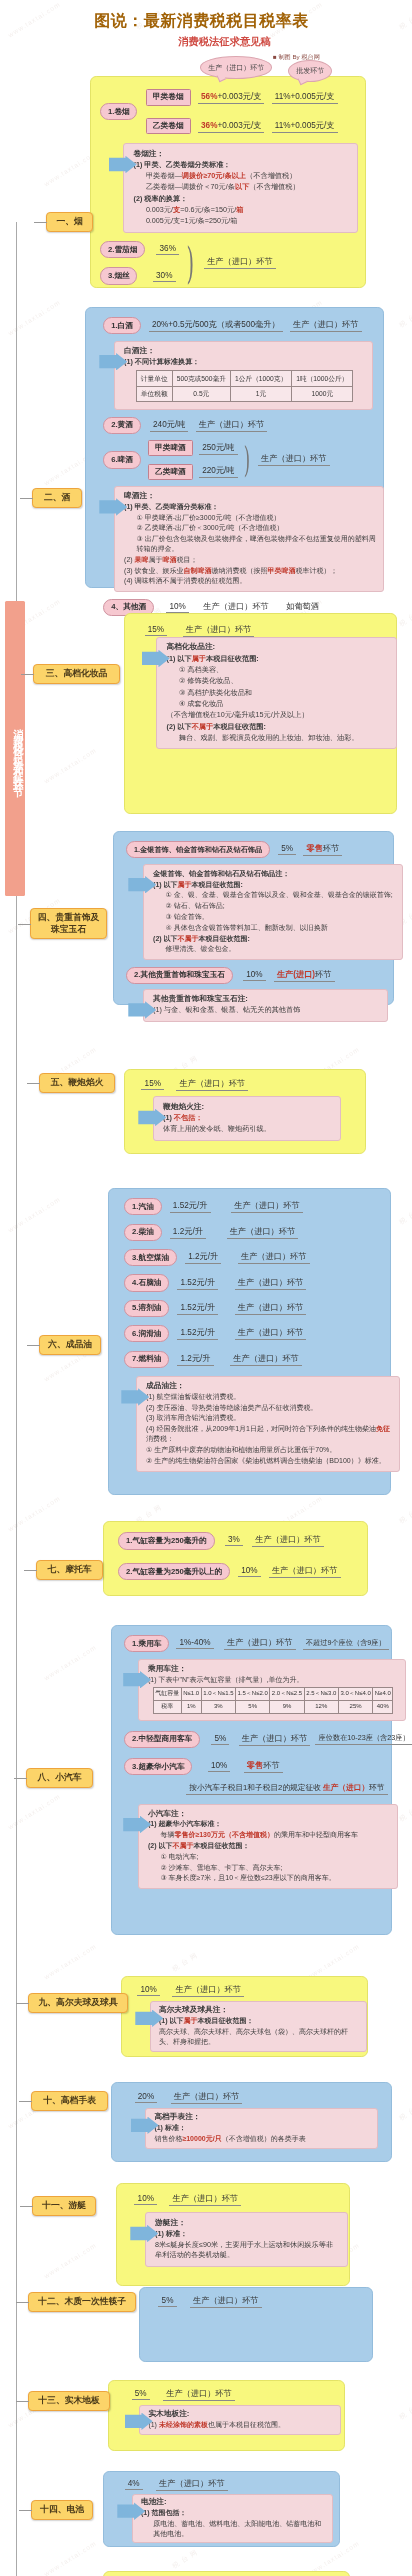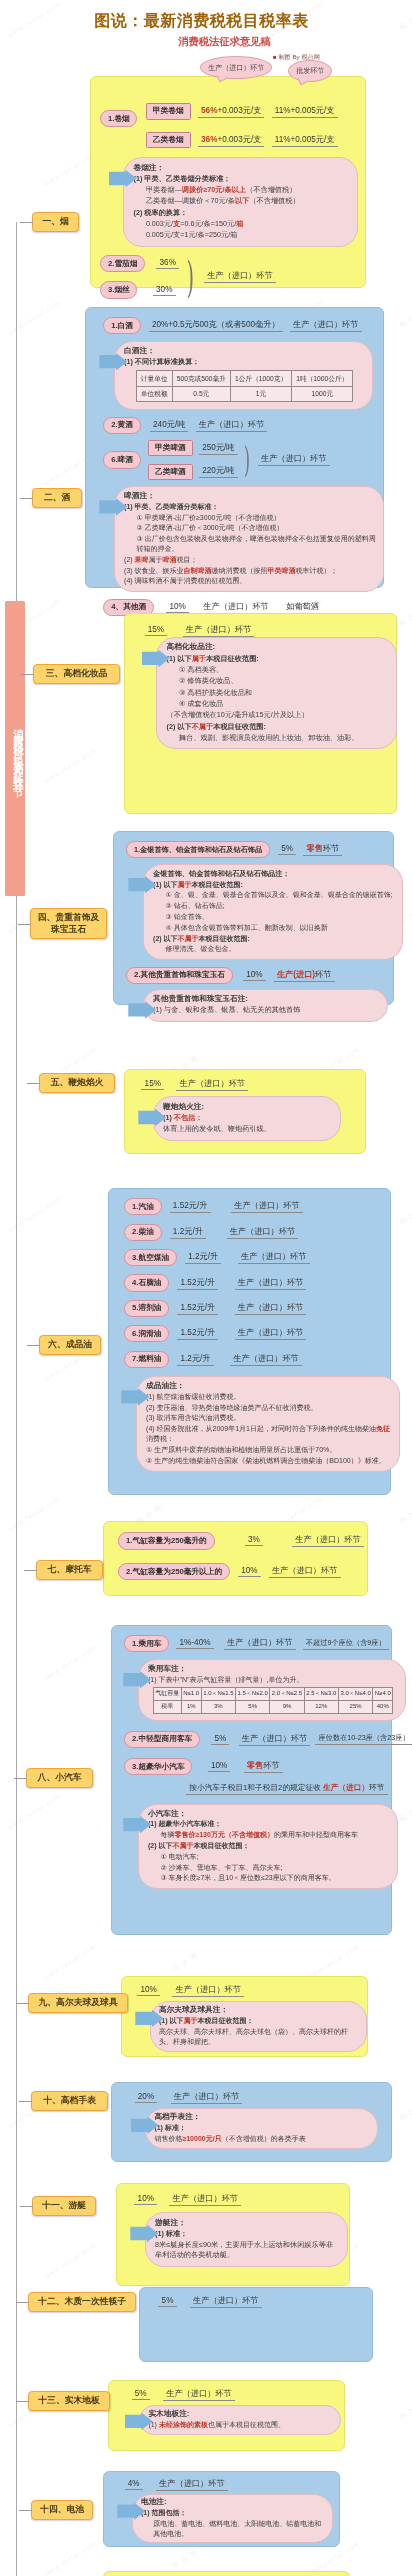--- a/index.html
+++ b/index.html
@@ -31,21 +31,21 @@
   
   .cap{background:#f6c8d0;border:0.5px solid #cf93a0;border-radius:8.8px;padding:2.6px 6.7px;font-weight:bold;
        color:#333;font-size:7.7px;white-space:nowrap;}
   .rect{background:#f6c8d0;border:0.5px solid #c2808e;border-radius:1.5px;padding:2.1px 6.2px;font-weight:bold;
         color:#333;font-size:7.7px;white-space:nowrap;}
   .rate,.stage,.extra{font-size:8.2px;color:#333;border-bottom:0.5px solid #8a8a8a;padding:0 3.1px 1px;white-space:nowrap;}
   .frow{display:flex;align-items:center;}
   .fcol{display:flex;flex-direction:column;}
   .redb{color:#c0392b;font-weight:bold;}
   
-  .note{position:relative;background:#f4d8dc;border:0.5px solid #e2bcc3;border-radius:19px;padding:4.1px 7.2px 5.2px 9.3px;
+  .note{position:relative;background:#f4d8dc;border:0.5px solid #e2bcc3;border-radius:3px;padding:4.1px 7.2px 5.2px 9.3px;
         font-size:7.2px;line-height:10.3px;color:#3c3c3c;}
   .ribbon{position:absolute;left:-15.5px;top:11.3px;width:28px;height:17.5px;background:#7fb5dc;
           clip-path:polygon(0 12%,60% 12%,60% 0,100% 50%,60% 100%,60% 88%,0 88%);}
   .nt{font-weight:bold;font-size:7.7px;margin-bottom:1px;}
   .nl{margin-top:1px;}
   .b{font-weight:bold;}
   .ind{padding-left:12.4px;}
   .ntable{border-collapse:collapse;margin:3.1px auto 1px;background:rgba(255,255,255,0.4);}
   .ntable td{border:0.5px solid #998888;padding:2.1px 4.1px;font-size:6.7px;text-align:center;color:#333;}
   .cartable td{padding:1px 1.5px;font-size:6px;}
@@ -130,27 +130,27 @@
 
   <div id="hdr" class="abs">
     <div class="t1">图说：最新消费税税目税率表</div>
     <div class="t2">消费税法征求意见稿</div>
     <div class="credit">■ 制图 By 税台网</div>
   </div>
 
   <div id="spine" class="abs"></div>
   <div id="banner" class="abs">消费税税目税率和征收环节</div>
 
-  <div class="secnode" style="left:32px;top:212px;width:37px;">一、烟</div>
+  <div class="secnode" style="left:46px;top:212px;width:37px;">一、烟</div>
   <div class="panel yellow" style="left:90px;top:76px;width:276px;height:212px;">
     <div class="bubble" style="left:109px;top:-20.6px;"><span>生产（进口）环节</span></div>
     <div class="bubble" style="left:197px;top:-17.5px;"><span>批发环节</span></div>
     <div class="frow" style="margin:7.2px 0 0 2.1px;">
       <span class="cap">1.卷烟</span>
-      <div class="fcol" style="margin-left:8.2px;margin-top:14px;">
+      <div class="fcol" style="margin-left:8.2px;">
         <div class="frow">
           <span class="rect">甲类卷烟</span>
           <span class="rate" style="margin-left:7.2px;text-align:right;"><span class="redb">56%</span><span>+0.003元/支</span></span>
           <span class="rate" style="margin-left:7.2px;">11%+0.005元/支</span>
         </div>
         <div class="frow" style="margin-top:12.4px;">
           <span class="rect">乙类卷烟</span>
           <span class="rate" style="margin-left:7.2px;"><span class="redb">36%</span><span>+0.003元/支</span></span>
           <span class="rate" style="margin-left:7.2px;">11%+0.005元/支</span>
         </div>
@@ -357,21 +357,21 @@
       <div class="nl">(2) 变压器油、导热类油等绝缘油类产品不征收消费税。</div>
       <div class="nl">(3) 取消车用含铅汽油消费税。</div>
       <div class="nl"><span>(4) 经国务院批准，从2009年1月1日起，对同时符合下列条件的纯生物柴油</span><span class="redb">免征</span><span>消费税：</span></div>
       <div class="nl">① 生产原料中废弃的动物油和植物油用量所占比重低于70%。</div>
       <div class="nl">② 生产的纯生物柴油符合国家《柴油机燃料调合生物柴油（BD100）》标准。</div>
     </div>
   </div>
 
   <div class="secnode" style="left:36px;top:1560px;width:57px;">七、摩托车</div>
   <div class="panel yellow" style="left:103px;top:1521px;width:265px;height:75px;">
-    <div class="frow" style="margin:5.2px 0 0 7.2px;gap:20px;">
+    <div class="frow" style="margin:5.2px 0 0 7.2px;">
       <span class="cap">1.气缸容量为250毫升的</span>
       <span class="rate" style="margin-left:10.3px;">3%</span>
       <span class="stage" style="margin-left:9.3px;">生产（进口）环节</span>
     </div>
     <div class="frow" style="margin:13.4px 0 0 7.2px;">
       <span class="cap">2.气缸容量为250毫升以上的</span>
       <span class="rate" style="margin-left:8.2px;">10%</span>
       <span class="stage" style="margin-left:8.2px;">生产（进口）环节</span>
     </div>
   </div>

